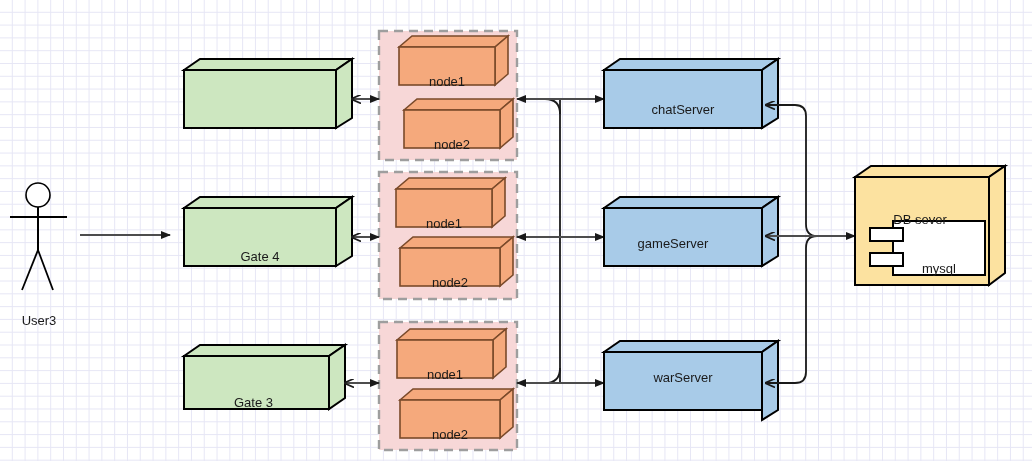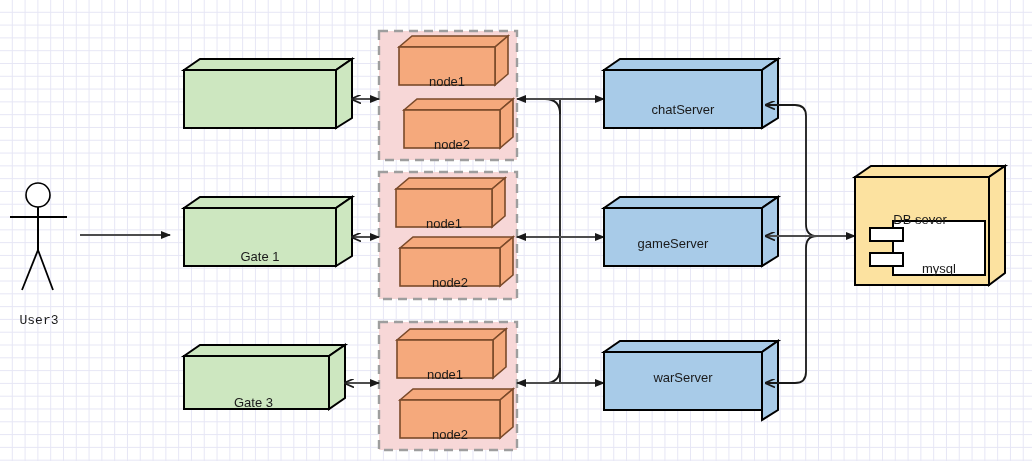--- a/index.html
+++ b/index.html
@@ -32,21 +32,20 @@
     font-family: "Liberation Sans", sans-serif;
     font-size: 13px;
     color: #1a1a1a;
     text-align: center;
     white-space: nowrap;
     pointer-events: none;
     margin-top: 20px;
   }
   .lbl-actor {
     font-size: 13px;
-    font-family: Liberation Mono, monospace;
   }
 </style>
 </head>
 <body>
 
 <div id="canvas">
 
   <svg id="svg-layer" viewBox="0 0 1032 461" xmlns="http://www.w3.org/2000/svg">
     <defs>
       <marker id="filledArrow" markerWidth="10" markerHeight="8" refX="9" refY="4" orient="auto" markerUnits="userSpaceOnUse">
@@ -194,21 +193,21 @@
 
     <g>
       <rect x="893" y="221" width="92" height="54" fill="#ffffff" stroke="#000000" stroke-width="2"></rect>
       <rect x="870" y="228" width="33" height="13" fill="#ffffff" stroke="#000000" stroke-width="2"></rect>
       <rect x="870" y="253" width="33" height="13" fill="#ffffff" stroke="#000000" stroke-width="2"></rect>
     </g>
   </svg>
 
   <div class="lbl lbl-actor" style="left:8px; top:293px; width:62px;">User3</div>
 
-  <div class="lbl" style="left:184px; top:229px; width:152px;">Gate 1</div>
+  <div class="lbl" style="left:184px; top:229px; width:152px;">Gate 4</div>
   <div class="lbl" style="left:184px; top:375px; width:139px;">Gate 3</div>
 
   <div class="lbl" style="left:399px; top:54px; width:96px;">node1</div>
   <div class="lbl" style="left:404px; top:117px; width:96px;">node2</div>
 
   <div class="lbl" style="left:396px; top:196px; width:96px;">node1</div>
   <div class="lbl" style="left:400px; top:255px; width:100px;">node2</div>
 
   <div class="lbl" style="left:397px; top:347px; width:96px;">node1</div>
   <div class="lbl" style="left:400px; top:407px; width:100px;">node2</div>

